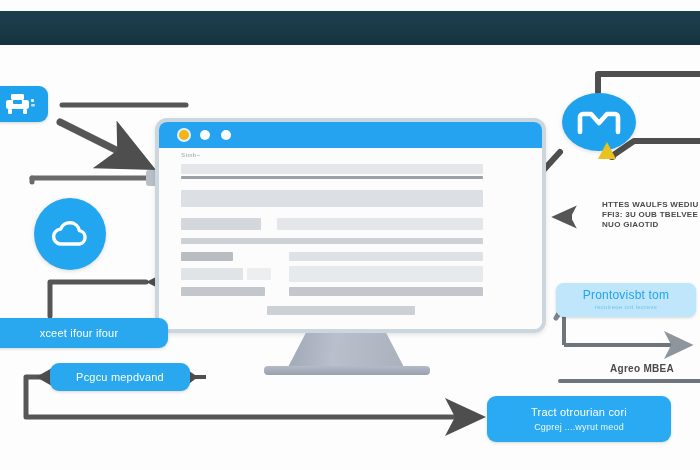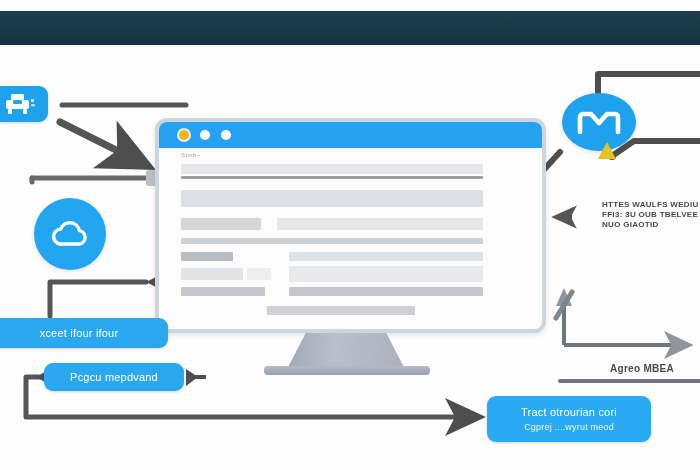--- a/index.html
+++ b/index.html
@@ -44,22 +44,22 @@
   #ellipse-mail{position:absolute;left:562px;top:93px;width:74px;height:58px;border-radius:50%;
     background:#1fa2ee;display:flex;align-items:center;justify-content:center;
     box-shadow:0 1px 4px rgba(0,0,0,.15);}
 
   
   .tag{position:absolute;border-radius:9px;display:flex;flex-direction:column;
     align-items:center;justify-content:center;color:#ffffff;text-align:center;
     font-size:11px;letter-spacing:.2px;line-height:1.15;
     box-shadow:0 1px 3px rgba(0,0,0,.16);}
   #tag-left-a{left:-10px;top:318px;width:178px;height:30px;background:#29a8f0;}
-  #tag-left-b{left:44px;top:363px;width:140px;height:28px;background:#29a8f0;}
-  #tag-bottom{left:487px;top:396px;width:152px;height:42px;background:#29aaf2;padding:2px 6px;}
+  #tag-left-b{left:50px;top:363px;width:140px;height:28px;background:#29a8f0;}
+  #tag-bottom{left:487px;top:396px;width:152px;height:42px;background:#29aaf2;padding:2px 16px;}
   #tag-bottom .sub{font-size:9px;opacity:.92;margin-top:3px;}
   #tag-right{left:556px;top:283px;width:140px;height:34px;background:#bfe6fb;
     color:#23a3ee;border-radius:8px;font-size:12px;}
   #tag-right .sub{font-size:6px;color:#6fc4ef;margin-top:1px;letter-spacing:.3px;}
 
   
   .note{position:absolute;color:#4a4a4a;font-size:8px;line-height:1.25;
     letter-spacing:.3px;text-align:left;font-weight:bold;margin-left:32px;}
   #note-right{left:570px;top:200px;width:128px;}
   #note-agree{left:578px;top:363px;font-size:10px;}
@@ -213,20 +213,24 @@
 
   <div id="tag-left-b" class="tag">
     <span>Pcgcu mepdvand</span>
   </div>
 
   <div id="tag-bottom" class="tag">
     <span>Tract otrourian cori</span>
     <span class="sub">Cgprej ....wyrut meod</span>
   </div>
 
+  <div id="tag-right" class="tag">
+    <span>Prontovisbt tom</span>
+    <span class="sub">recuireoe ont lecreve</span>
+  </div>
 
   <div id="note-right" class="note" style="white-space:pre-line;">HTTES WAULFS WEDIU
 FFI3: 3U OUB TBELVEE IF
 NUO GIAOTID</div>
 
   <div id="note-agree" class="note">Agreo MBEA</div>
 
 </div>
 
 </body></html>

